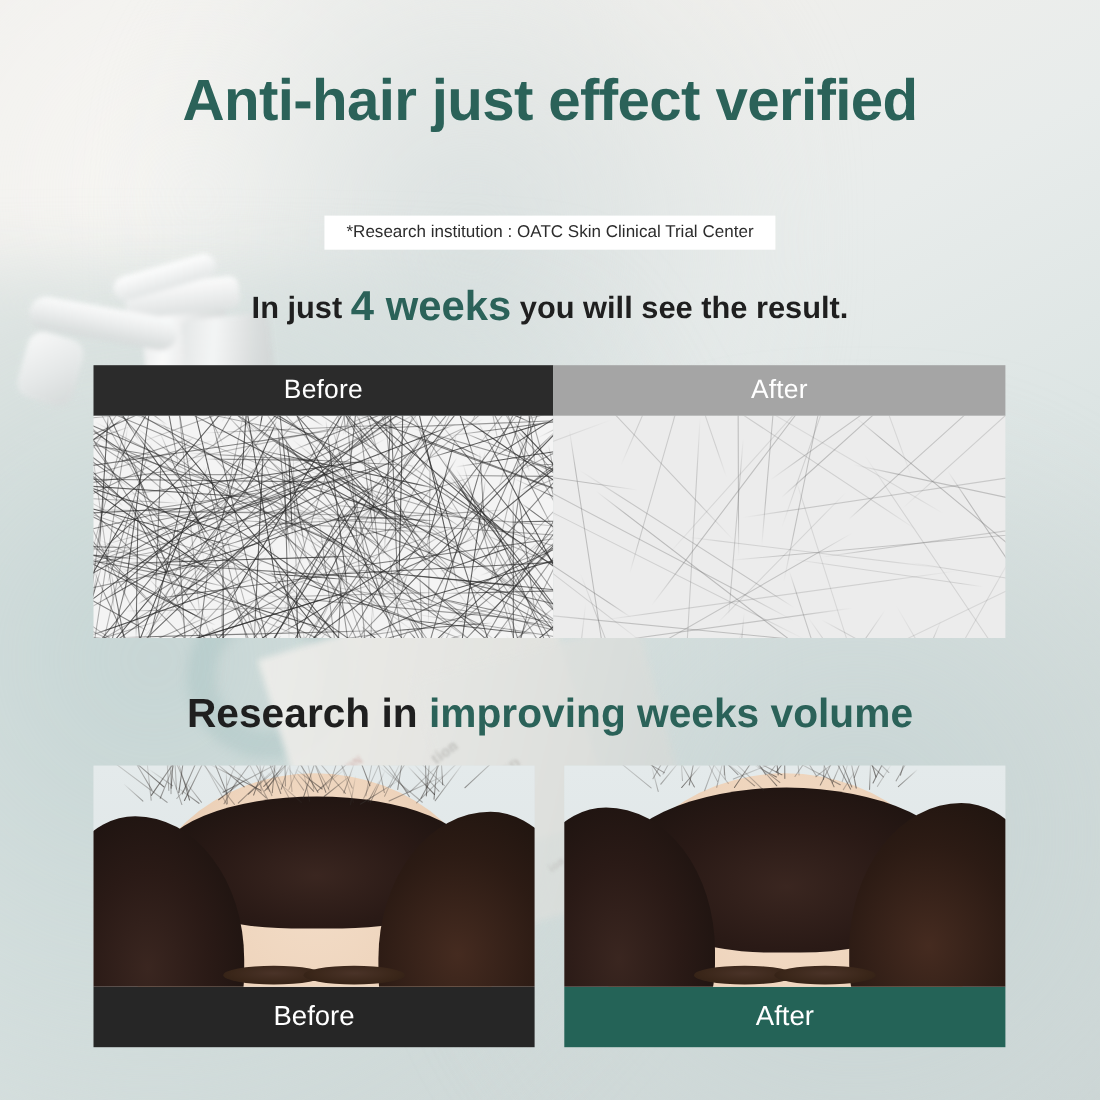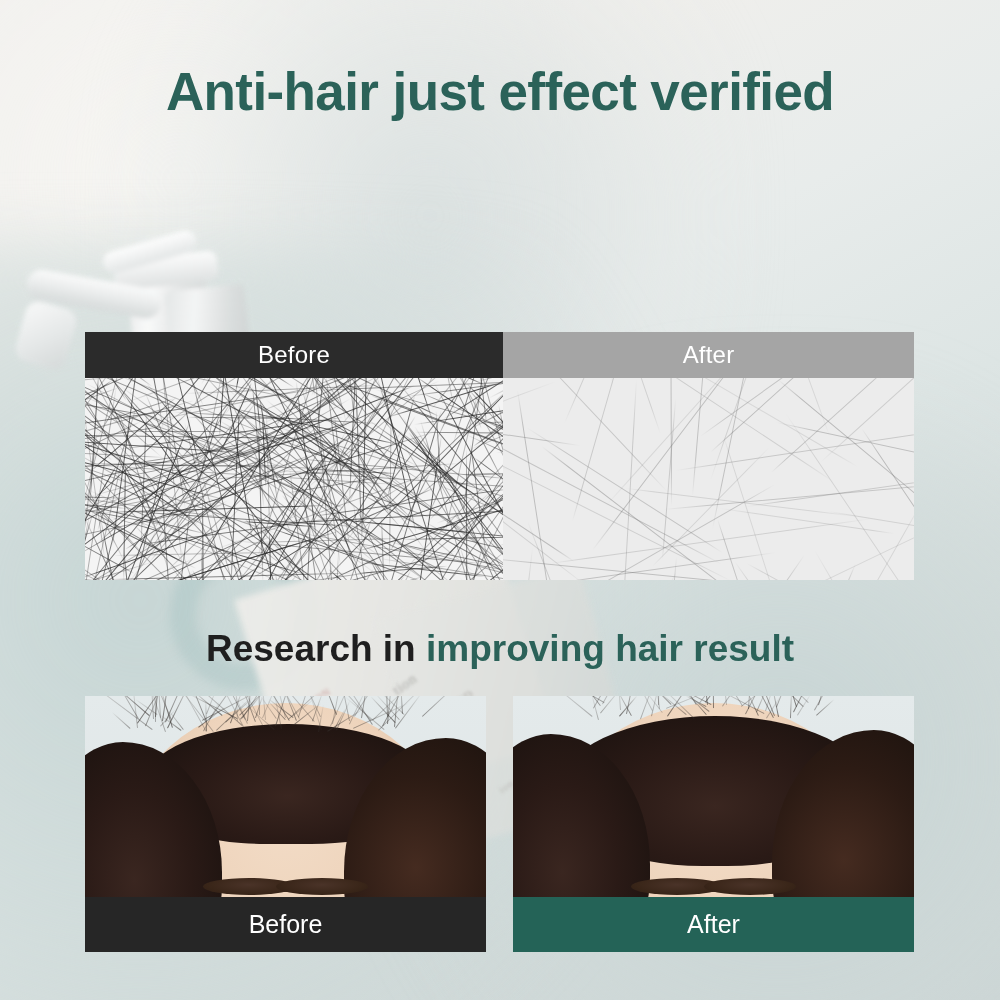--- a/index.html
+++ b/index.html
@@ -214,21 +214,27 @@
   <div class="carton-txt ct4">ION</div>
   <div class="carton-txt ct5">ion</div>
 </div>
 
 <div id="content">
 
   <h1 class="headline">
     <span>Anti-hair just effect verified</span>
   </h1>
 
-
+  <div class="badge">*Research institution : OATC Skin Clinical Trial Center</div>
+
+  <div class="subline">
+    <span>In just</span>
+    <span class="hl">4 weeks</span>
+    <span>you will see the result.</span>
+  </div>
 
   <div class="shed">
     <div class="shed-col before">
       <div class="shed-bar dark">Before</div>
       <div class="shed-img before" id="shedBefore">
           <div class="strand" style="left:357.3px;top:81.3px;width:198.0px;height:1.30px;transform:rotate(63.4deg) skewY(3.0deg);background:linear-gradient(90deg,rgba(60,60,60,0) 0%,rgba(40,40,40,0.53) 12%,rgba(40,40,40,0.48) 80%,rgba(60,60,60,0) 100%);"></div>
           <div class="strand" style="left:385.7px;top:66.2px;width:118.3px;height:0.70px;transform:rotate(86.7deg) skewY(-4.7deg);background:linear-gradient(90deg,rgba(60,60,60,0) 0%,rgba(40,40,40,0.52) 12%,rgba(40,40,40,0.46) 80%,rgba(60,60,60,0) 100%);"></div>
           <div class="strand" style="left:9.4px;top:132.7px;width:278.7px;height:0.70px;transform:rotate(105.2deg) skewY(1.1deg);background:linear-gradient(90deg,rgba(60,60,60,0) 0%,rgba(40,40,40,0.76) 12%,rgba(40,40,40,0.69) 80%,rgba(60,60,60,0) 100%);"></div>
           <div class="strand" style="left:134.1px;top:54.7px;width:208.4px;height:0.70px;transform:rotate(38.1deg) skewY(1.5deg);background:linear-gradient(90deg,rgba(60,60,60,0) 0%,rgba(40,40,40,0.36) 12%,rgba(40,40,40,0.33) 80%,rgba(60,60,60,0) 100%);"></div>
           <div class="strand" style="left:148.0px;top:227.3px;width:200.8px;height:0.70px;transform:rotate(-57.9deg) skewY(-0.1deg);background:linear-gradient(90deg,rgba(60,60,60,0) 0%,rgba(40,40,40,0.76) 12%,rgba(40,40,40,0.68) 80%,rgba(60,60,60,0) 100%);"></div>
@@ -755,21 +761,21 @@
           <div class="strand" style="left:451.0px;top:140.9px;width:388.3px;height:0.70px;transform:rotate(146.5deg) skewY(7.8deg);background:linear-gradient(90deg,rgba(60,60,60,0) 0%,rgba(110,110,110,0.17) 12%,rgba(110,110,110,0.16) 80%,rgba(60,60,60,0) 100%);"></div>
           <div class="strand" style="left:70.5px;top:184.0px;width:210.2px;height:0.70px;transform:rotate(210.9deg) skewY(2.6deg);background:linear-gradient(90deg,rgba(60,60,60,0) 0%,rgba(110,110,110,0.39) 12%,rgba(110,110,110,0.35) 80%,rgba(60,60,60,0) 100%);"></div>
           <div class="strand" style="left:5.6px;top:92.6px;width:291.7px;height:0.70px;transform:rotate(212.9deg) skewY(-7.9deg);background:linear-gradient(90deg,rgba(60,60,60,0) 0%,rgba(110,110,110,0.28) 12%,rgba(110,110,110,0.25) 80%,rgba(60,60,60,0) 100%);"></div>
           <div class="strand" style="left:88.8px;top:171.6px;width:347.4px;height:0.70px;transform:rotate(-56.7deg) skewY(3.8deg);background:linear-gradient(90deg,rgba(60,60,60,0) 0%,rgba(110,110,110,0.37) 12%,rgba(110,110,110,0.33) 80%,rgba(60,60,60,0) 100%);"></div>
         </div>
     </div>
   </div>
 
   <h2 class="vol-heading">
     <span>Research in</span>
-    <span class="hl">improving hair result</span>
+    <span class="hl">improving weeks volume</span>
   </h2>
 
   <div class="photos">
     <div class="photo-card left">
       <div class="photo" id="photoBefore">
         <div class="photo-bg-top"></div>
       <div class="forehead"></div>
           <div class="hair-mass" style="left:58px;top:28px;width:290px;height:120px;border-radius:50% 50% 42% 42%;"></div>
           <div class="hair-mass" style="left:-38px;top:46px;width:175px;height:230px;border-radius:46% 60% 40% 50%;"></div>
           <div class="hair-mass" style="right:-38px;top:42px;left:auto;width:180px;height:236px;border-radius:60% 46% 50% 40%;background:radial-gradient(ellipse at 40% 55%,#452b20 0%,#2c1b14 50%,#19110d 100%);"></div>

